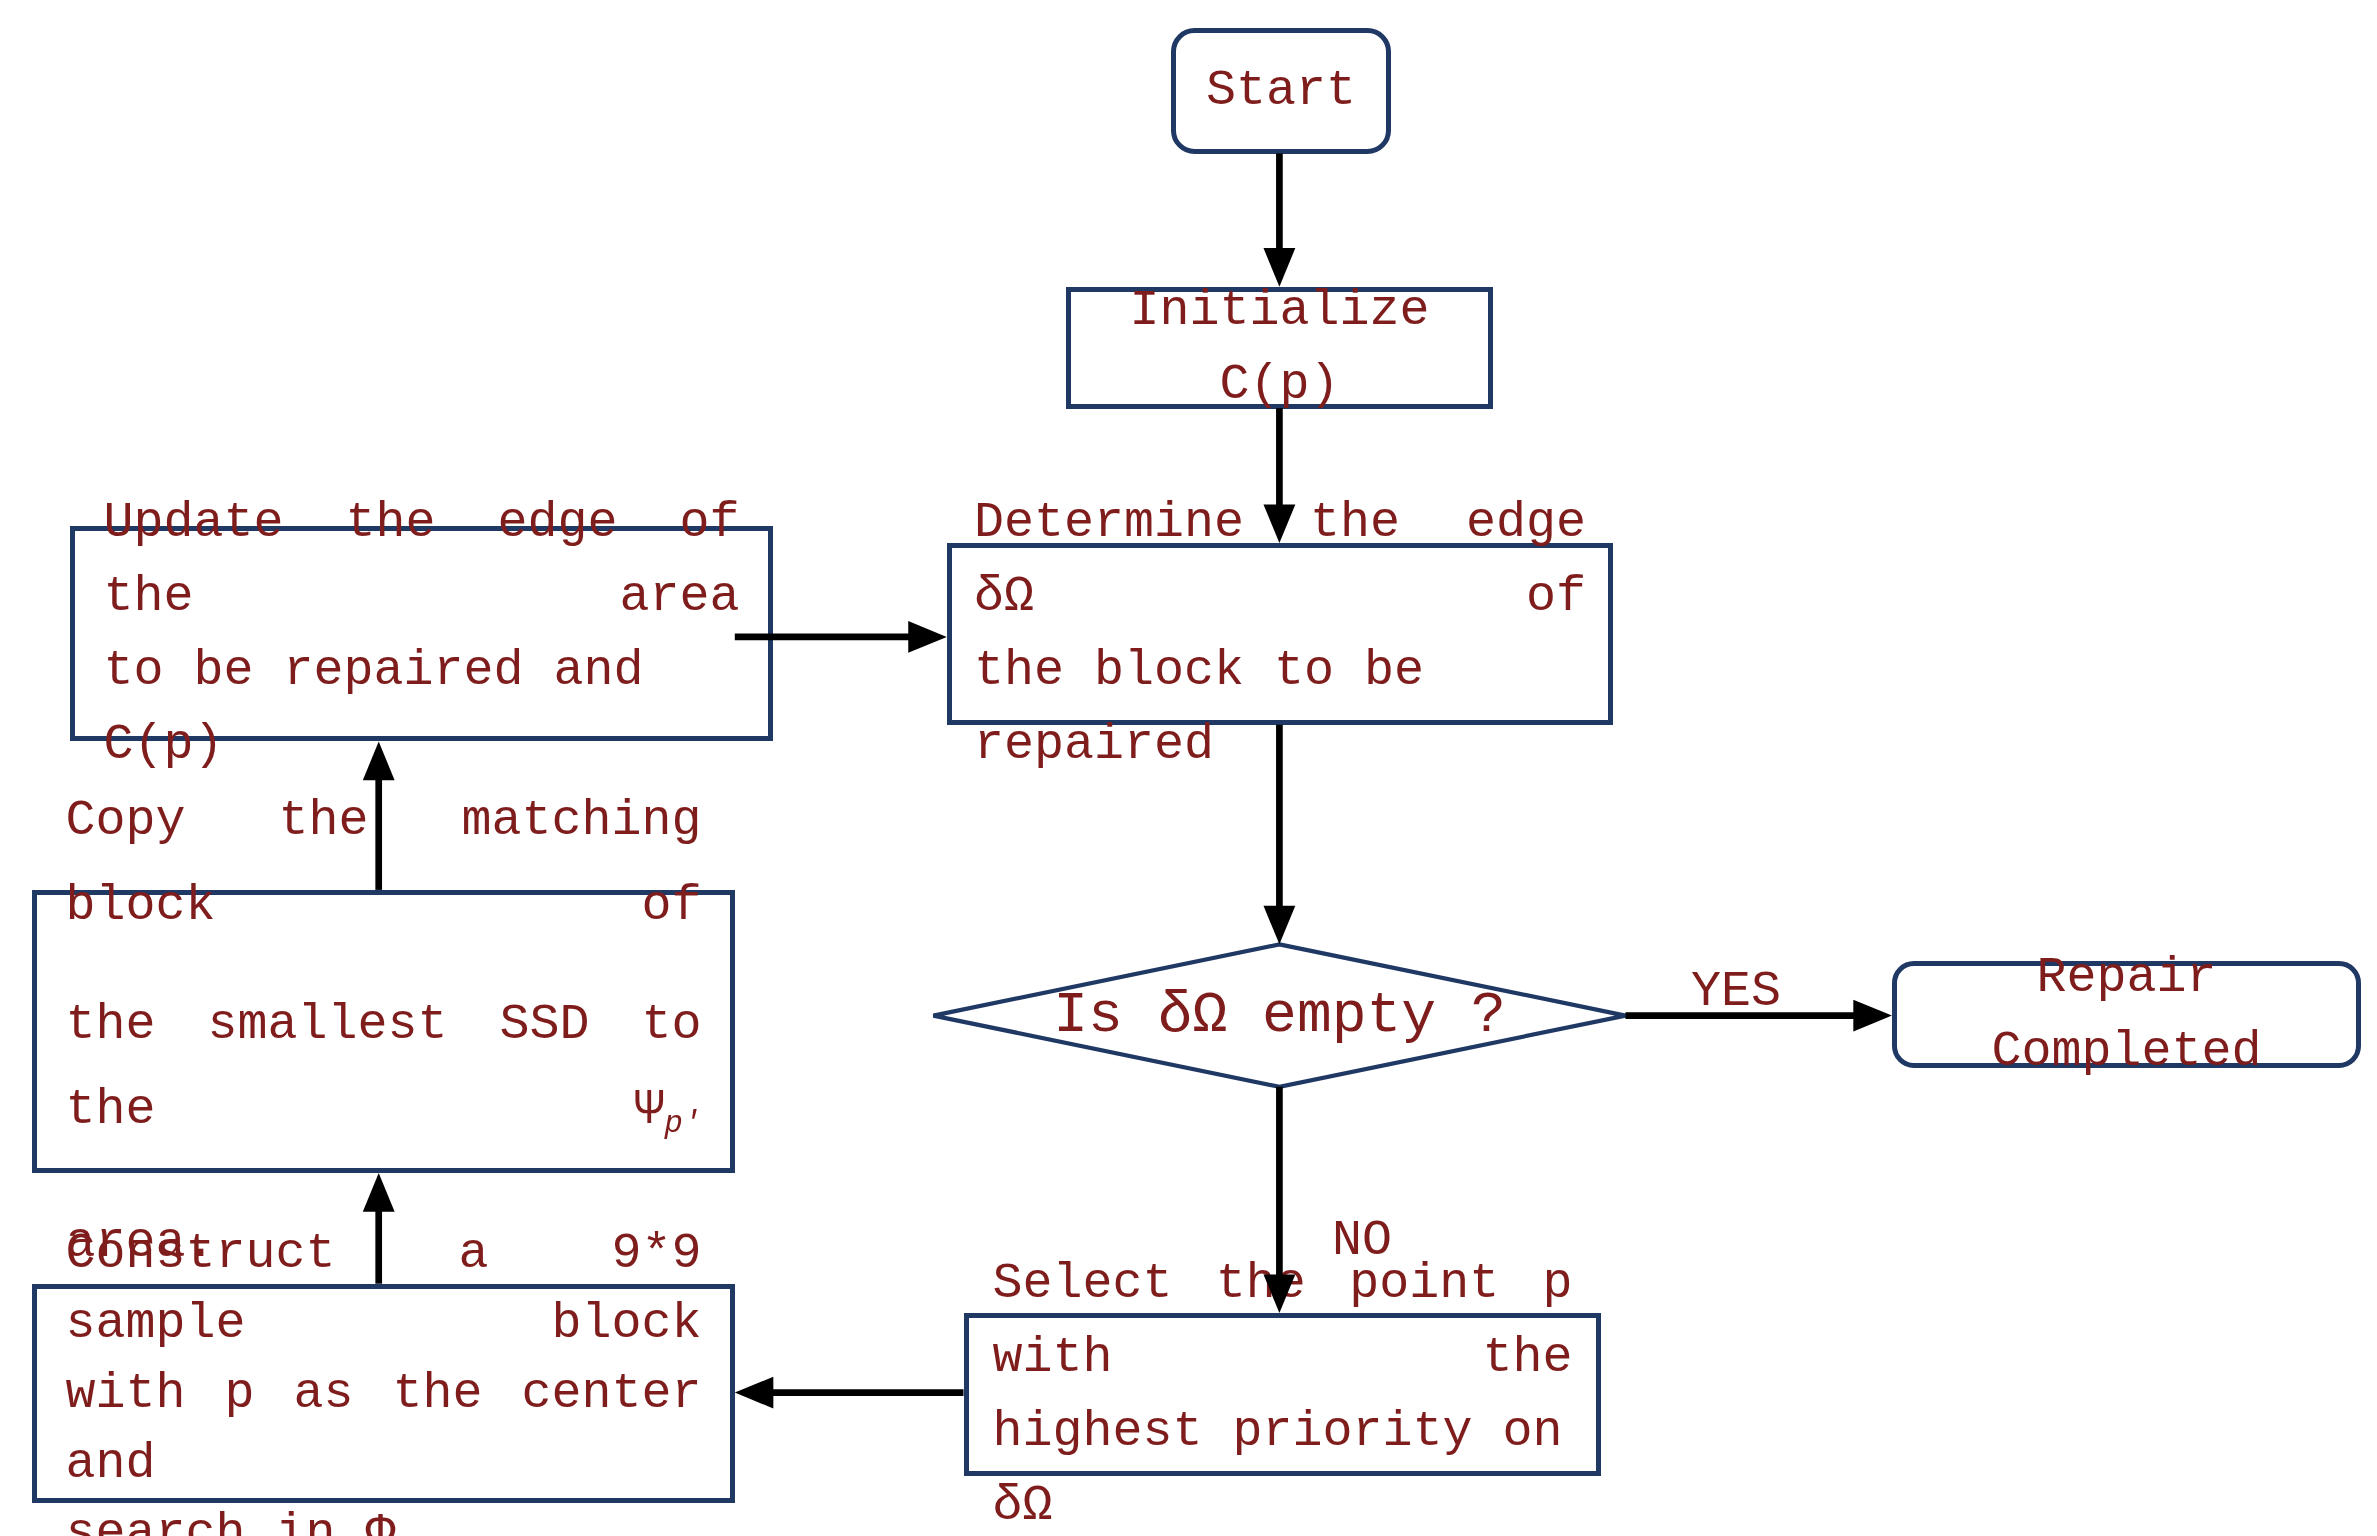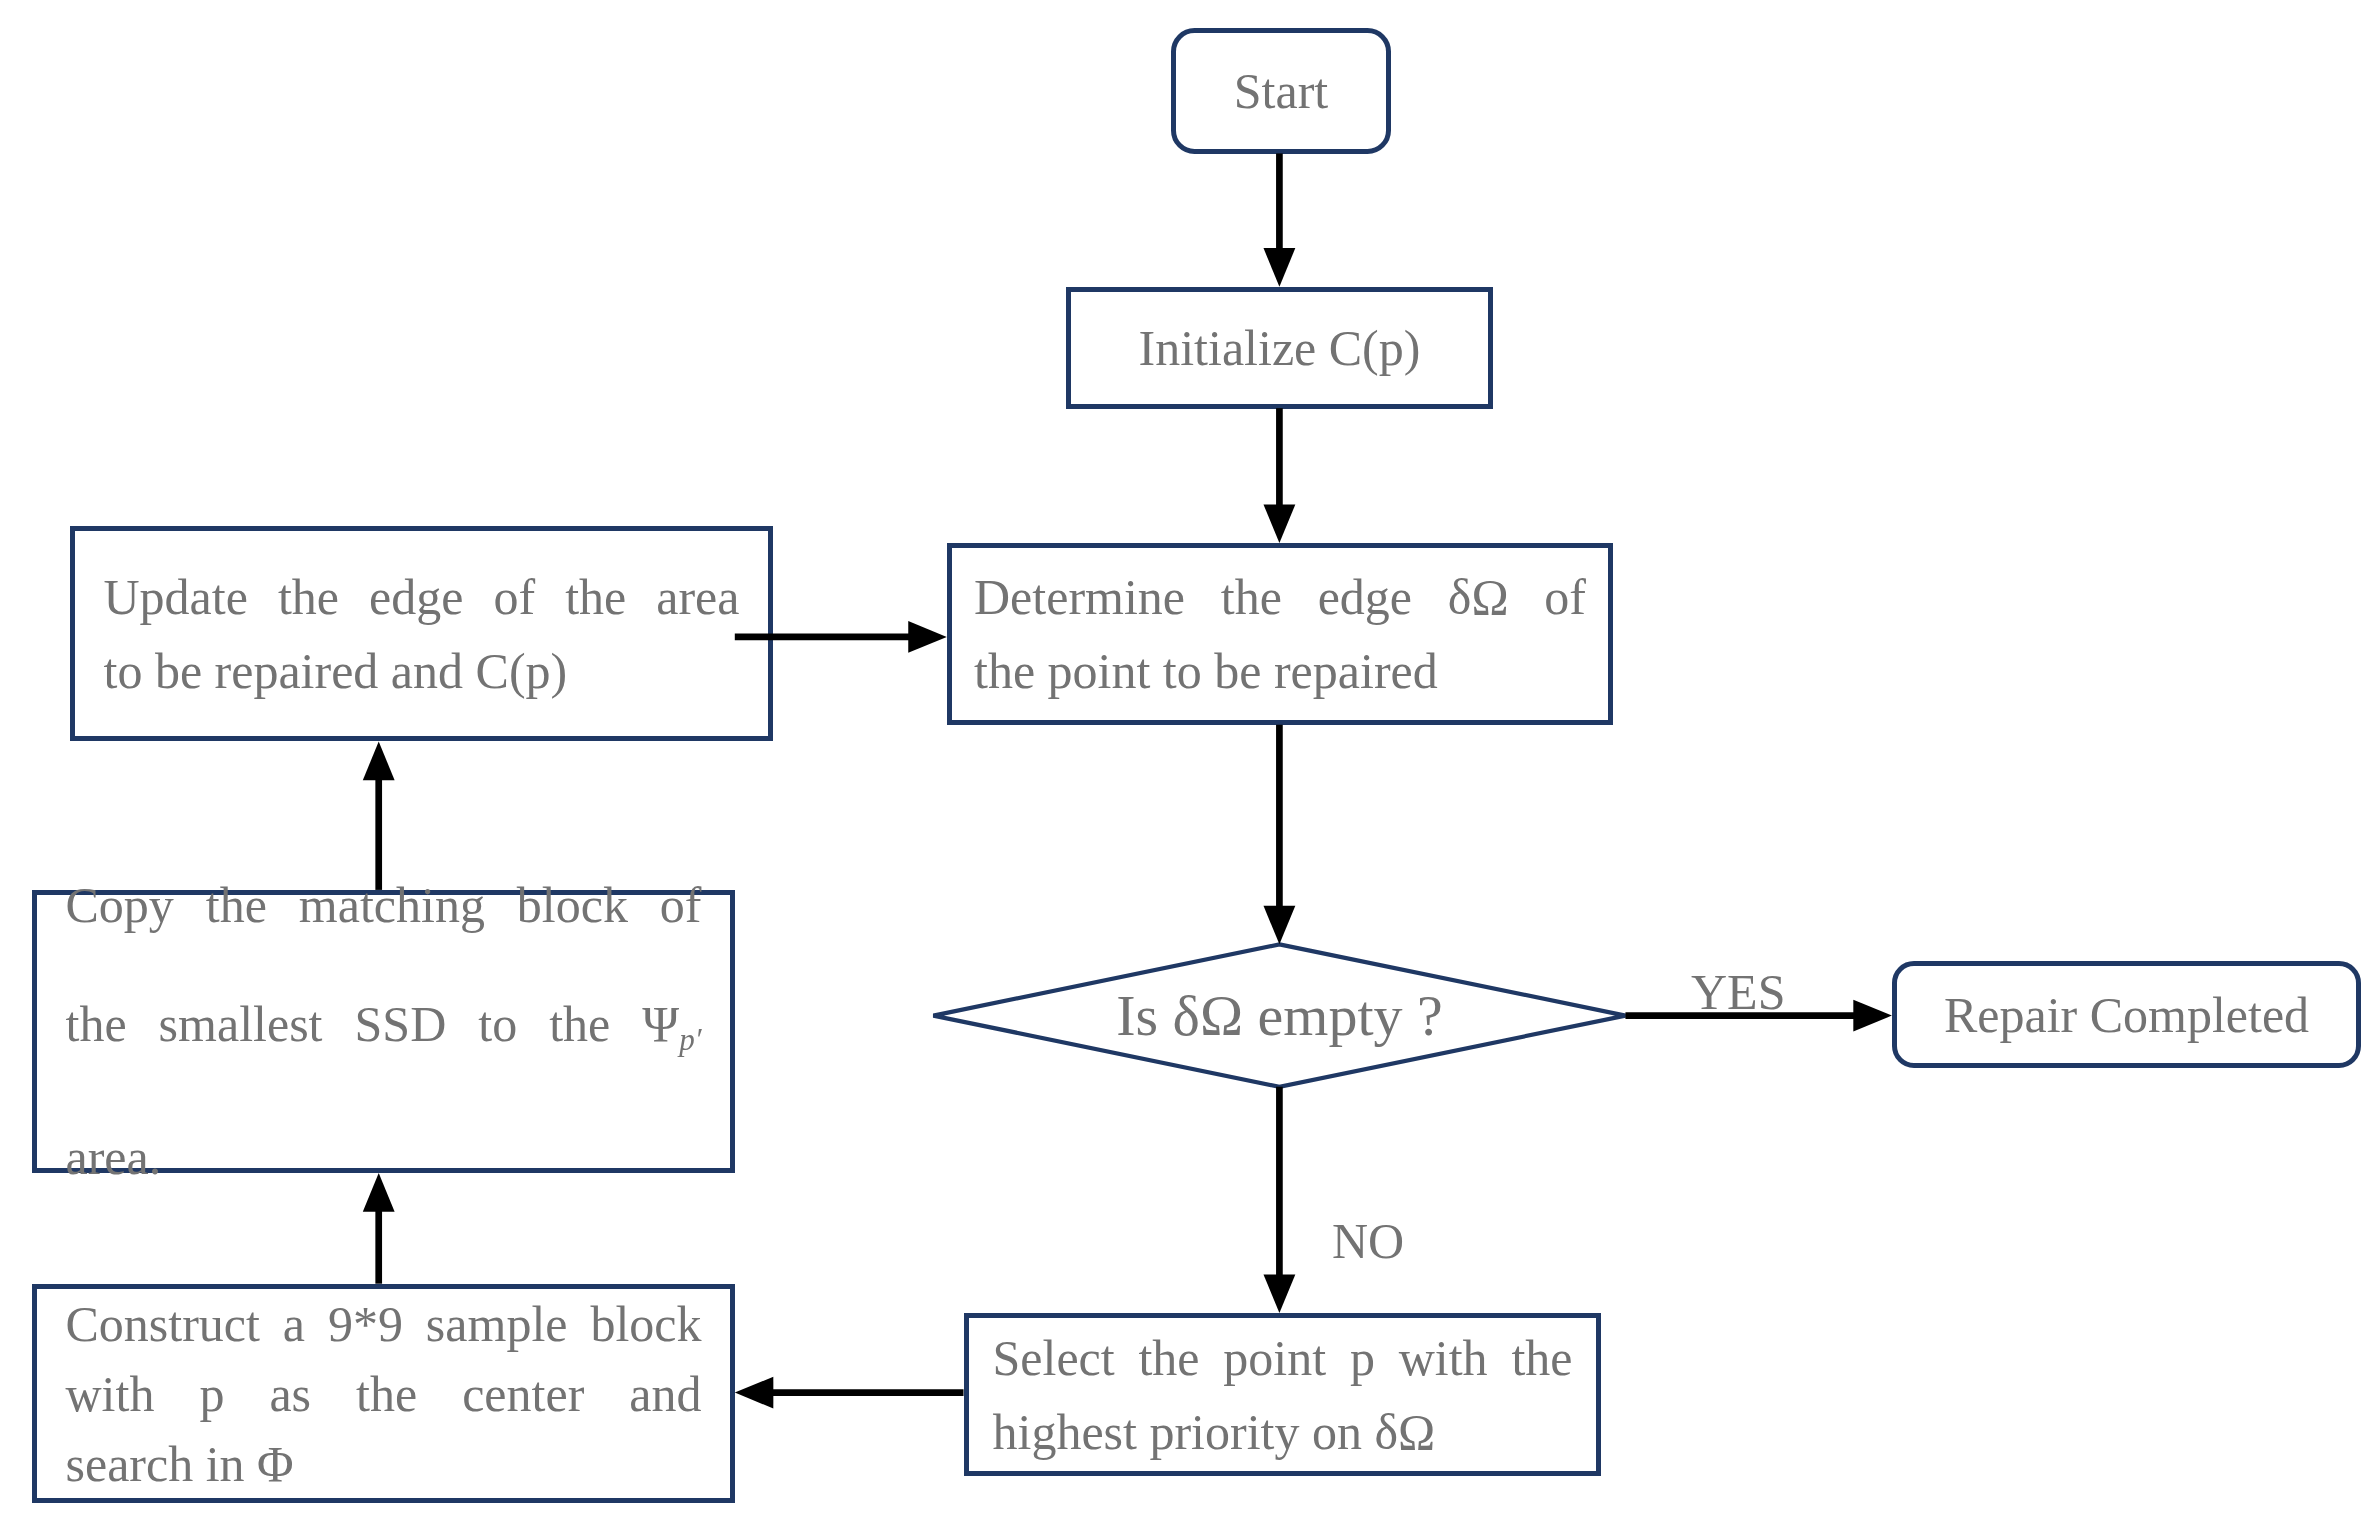--- a/index.html
+++ b/index.html
@@ -5,22 +5,22 @@
   html, body {
     margin: 0;
     padding: 0;
     background: #ffffff;
   }
   #canvas {
     position: relative;
     width: 2377px;
     height: 1536px;
     background: #ffffff;
-    font-family: Liberation Serif, serif;
-    color: #737373;
+    font-family: Liberation Mono, monospace;
+    color: #7f1d1d;
     overflow: hidden;
   }
   #arrow-layer {
     position: absolute;
     left: 0; top: 0;
     width: 2377px;
     height: 1536px;
     pointer-events: none;
     z-index: 2;
   }
@@ -131,21 +131,21 @@
   <div class="node rounded center-text" style="left:1171px; top:28px; width:220px; height:126px;">
     <span>Start</span>
   </div>
 
   <div class="node center-text" style="left:1066px; top:287px; width:427px; height:122px;">
     <span>Initialize C(p)</span>
   </div>
 
   <div class="node" style="left:947px; top:543px; width:666px; height:182px; padding:2px 22px;">
     <span class="jline">Determine the edge δΩ of</span>
-    <span class="jline-last">the point to be repaired</span>
+    <span class="jline-last">the block to be repaired</span>
   </div>
 
   <div class="decision-label" style="left:1028px; top:972px; width:503px; height:87px;">
     <span>Is δΩ empty ?</span>
   </div>
 
   <div class="floating-label" style="left:1691px; top:937px;">
     <span>YES</span>
   </div>
 

